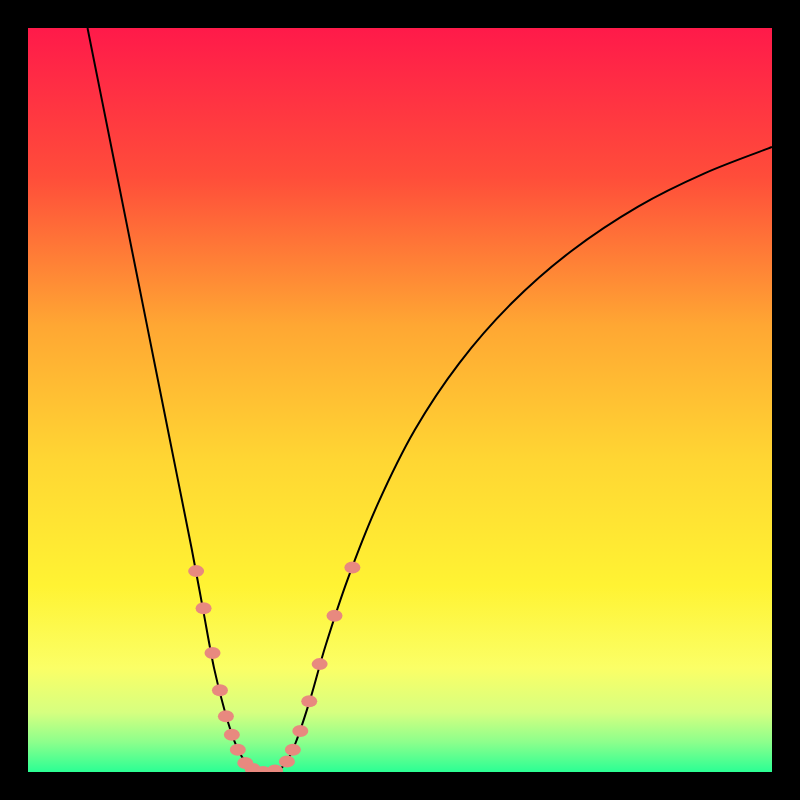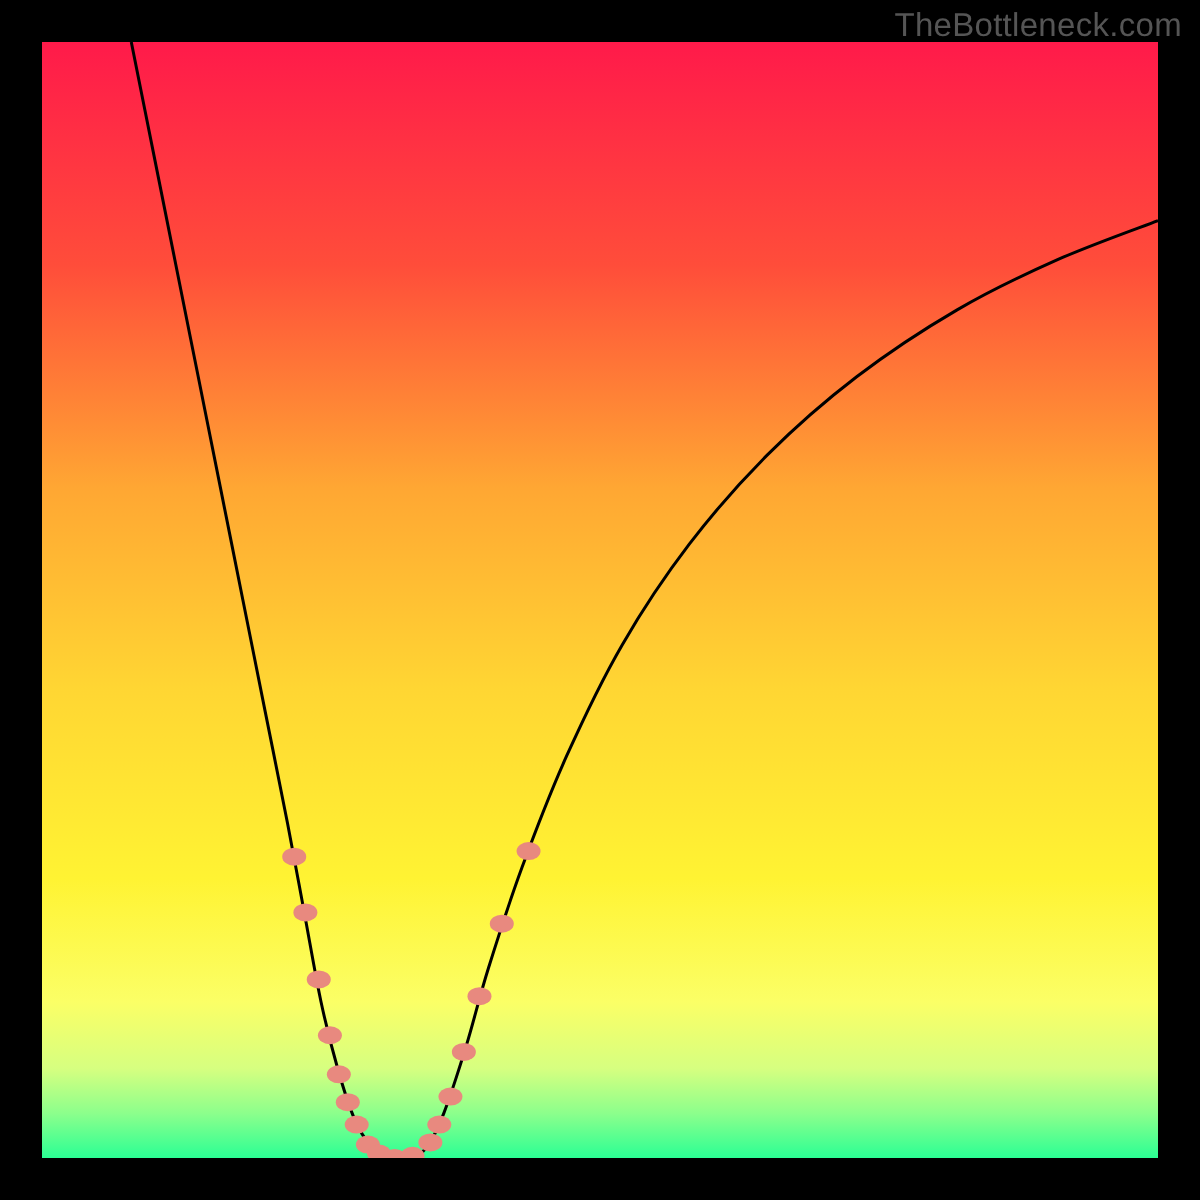--- a/index.html
+++ b/index.html
@@ -47,21 +47,20 @@
     left: 0;
     top: 0;
     width: 744px;
     height: 744px;
   }
 </style>
 </head>
 <body>
 
 <div class="outer">
-  <div class="watermark">TheBottleneck.com</div>
   <div class="plot-frame">
     <svg class="gradient" viewBox="0 0 744 744" preserveAspectRatio="none">
       <defs>
         <linearGradient id="bg-grad" x1="0" y1="0" x2="0" y2="1">
             <stop offset="0%" stop-color="#ff1a4a"></stop>
             <stop offset="20%" stop-color="#ff4d3a"></stop>
             <stop offset="40%" stop-color="#ffa733"></stop>
             <stop offset="57.99999999999999%" stop-color="#ffd633"></stop>
             <stop offset="75%" stop-color="#fff333"></stop>
             <stop offset="86%" stop-color="#fbff66"></stop>

